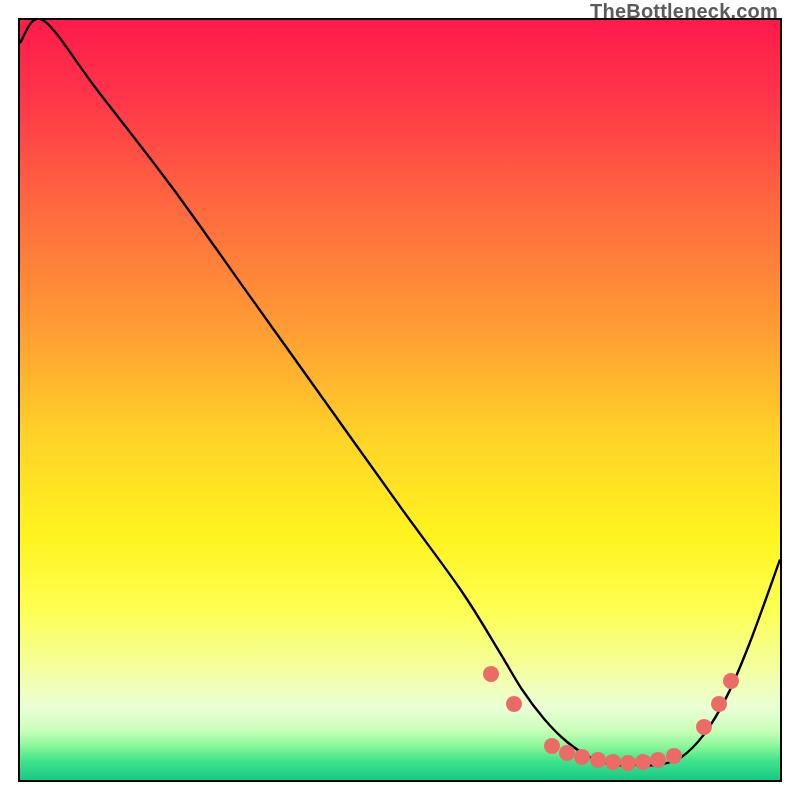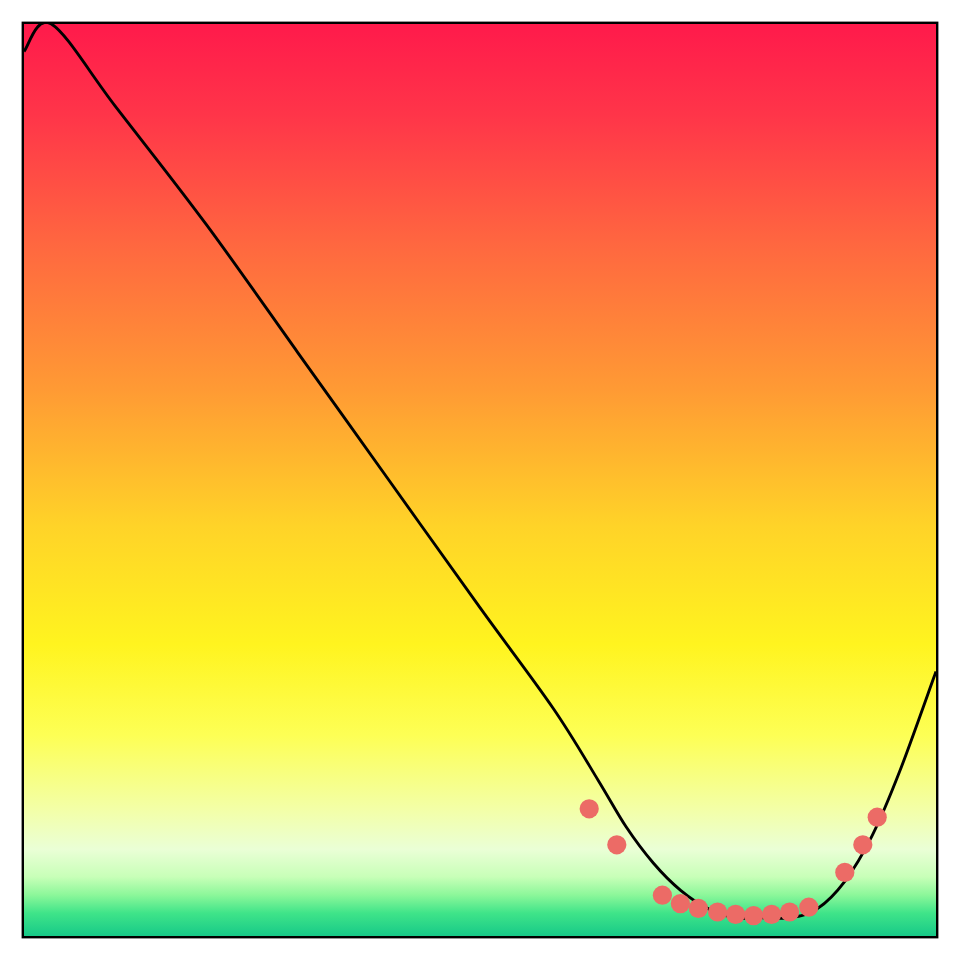--- a/index.html
+++ b/index.html
@@ -93,13 +93,14 @@
         <div class="dot" style="left: 592.8px; top: 741.76px;"></div>
         <div class="dot" style="left: 608px; top: 742.52px;"></div>
         <div class="dot" style="left: 623.2px; top: 741.76px;"></div>
         <div class="dot" style="left: 638.4px; top: 740.24px;"></div>
         <div class="dot" style="left: 653.6px; top: 735.68px;"></div>
         <div class="dot" style="left: 684px; top: 706.8px;"></div>
         <div class="dot" style="left: 699.2px; top: 684px;"></div>
         <div class="dot" style="left: 710.6px; top: 661.2px;"></div>
       </div>
   </div>
+  <div class="watermark">TheBottleneck.com</div>
 </div>
 
 </body></html>

